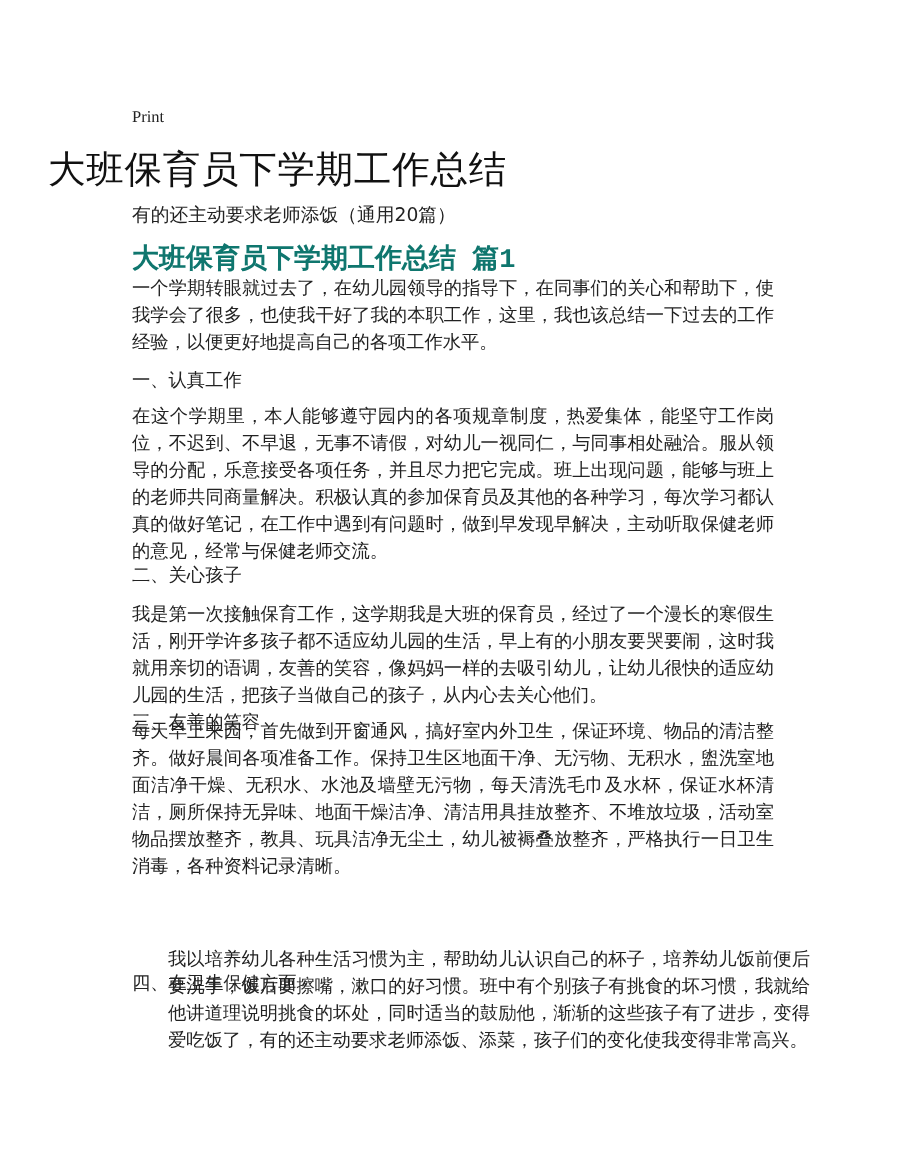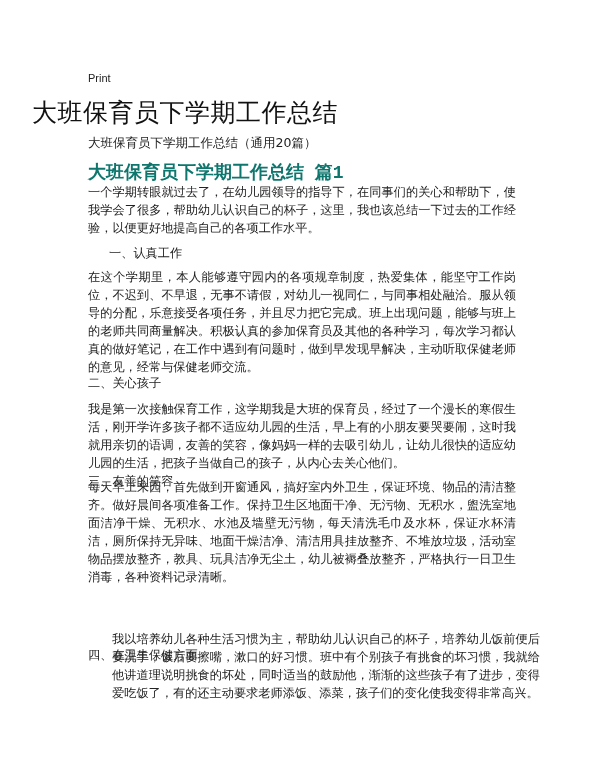--- a/index.html
+++ b/index.html
@@ -1,34 +1,34 @@
 <!DOCTYPE html>
 <html><head>
   <meta charset="utf-8">
   <style>
     html, body { margin: 0; padding: 0; background: #ffffff; }
     body { width: 600px; height: 776px; overflow: hidden; position: relative; color: #1a1a1a; }
-    .print { position: absolute; left: 88px; top: 72px; font-family: Liberation Sans, sans-serif; font-size: 11px; color: #222; }
+    .print { position: absolute; left: 88px; top: 72px; font-family: Liberation Serif, serif; font-size: 11px; color: #222; }
     .title { position: absolute; left: 0; width: 600px; top: 96px; text-align: left; font-family: "DejaVu Sans", sans-serif; font-size: 25px; color: #111; letter-spacing: 0.5px; padding-left: 32px; }
     .subtitle { position: absolute; left: 88px; top: 135px; font-family: "DejaVu Sans", sans-serif; font-size: 12.5px; color: #222; }
     .section-title { position: absolute; left: 88px; top: 160px; font-family: Liberation Mono, monospace; font-weight: bold; font-size: 18px; color: #0f766e; }
     .para { position: absolute; left: 88px; width: 428px; font-family: "DejaVu Sans", sans-serif; font-size: 12.2px; line-height: 18px; color: #222; text-align: justify; text-justify: inter-character; }
     .heading { position: absolute; left: 88px; font-family: "DejaVu Sans", sans-serif; font-size: 12.2px; color: #222; }
   </style>
 </head>
 <body>
 
 <div class="print">Print</div>
 <div class="title">大班保育员下学期工作总结</div>
-<div class="subtitle">大班保育员下学期工作总结（通用20篇）</div>
+<div class="subtitle">有的还主动要求老师添饭（通用20篇）</div>
 <div class="section-title">大班保育员下学期工作总结 篇1</div>
 
-<div class="para" style="top:183px;">一个学期转眼就过去了，在幼儿园领导的指导下，在同事们的关心和帮助下，使我学会了很多，帮助幼儿认识自己的杯子，这里，我也该总结一下过去的工作经验，以便更好地提高自己的各项工作水平。</div>
+<div class="para" style="top:183px;">一个学期转眼就过去了，在幼儿园领导的指导下，在同事们的关心和帮助下，使我学会了很多，也使我干好了我的本职工作，这里，我也该总结一下过去的工作经验，以便更好地提高自己的各项工作水平。</div>
 
-<div class="heading" style="top:245px;margin-left:21px;">一、认真工作</div>
+<div class="heading" style="top:245px;">一、认真工作</div>
 <div class="para" style="top:268px;">在这个学期里，本人能够遵守园内的各项规章制度，热爱集体，能坚守工作岗位，不迟到、不早退，无事不请假，对幼儿一视同仁，与同事相处融洽。服从领导的分配，乐意接受各项任务，并且尽力把它完成。班上出现问题，能够与班上的老师共同商量解决。积极认真的参加保育员及其他的各种学习，每次学习都认真的做好笔记，在工作中遇到有问题时，做到早发现早解决，主动听取保健老师的意见，经常与保健老师交流。</div>
 
 <div class="heading" style="top:375px;">二、关心孩子</div>
 <div class="para" style="top:400px;">我是第一次接触保育工作，这学期我是大班的保育员，经过了一个漫长的寒假生活，刚开学许多孩子都不适应幼儿园的生活，早上有的小朋友要哭要闹，这时我就用亲切的语调，友善的笑容，像妈妈一样的去吸引幼儿，让幼儿很快的适应幼儿园的生活，把孩子当做自己的孩子，从内心去关心他们。</div>
 
 <div class="heading" style="top:473px;">三、友善的笑容</div>
 <div class="para" style="top:478px;">每天早上来园，首先做到开窗通风，搞好室内外卫生，保证环境、物品的清洁整齐。做好晨间各项准备工作。保持卫生区地面干净、无污物、无积水，盥洗室地面洁净干燥、无积水、水池及墙壁无污物，每天清洗毛巾及水杯，保证水杯清洁，厕所保持无异味、地面干燥洁净、清洁用具挂放整齐、不堆放垃圾，活动室物品摆放整齐，教具、玩具洁净无尘土，幼儿被褥叠放整齐，严格执行一日卫生消毒，各种资料记录清晰。</div>
 
 <div class="heading" style="top:605px;margin-top:42px;">四、在卫生保健方面</div>
 <div class="para" style="top:630px;margin-left:24px;">我以培养幼儿各种生活习惯为主，帮助幼儿认识自己的杯子，培养幼儿饭前便后要洗手，饭后要擦嘴，漱口的好习惯。班中有个别孩子有挑食的坏习惯，我就给他讲道理说明挑食的坏处，同时适当的鼓励他，渐渐的这些孩子有了进步，变得爱吃饭了，有的还主动要求老师添饭、添菜，孩子们的变化使我变得非常高兴。</div>

